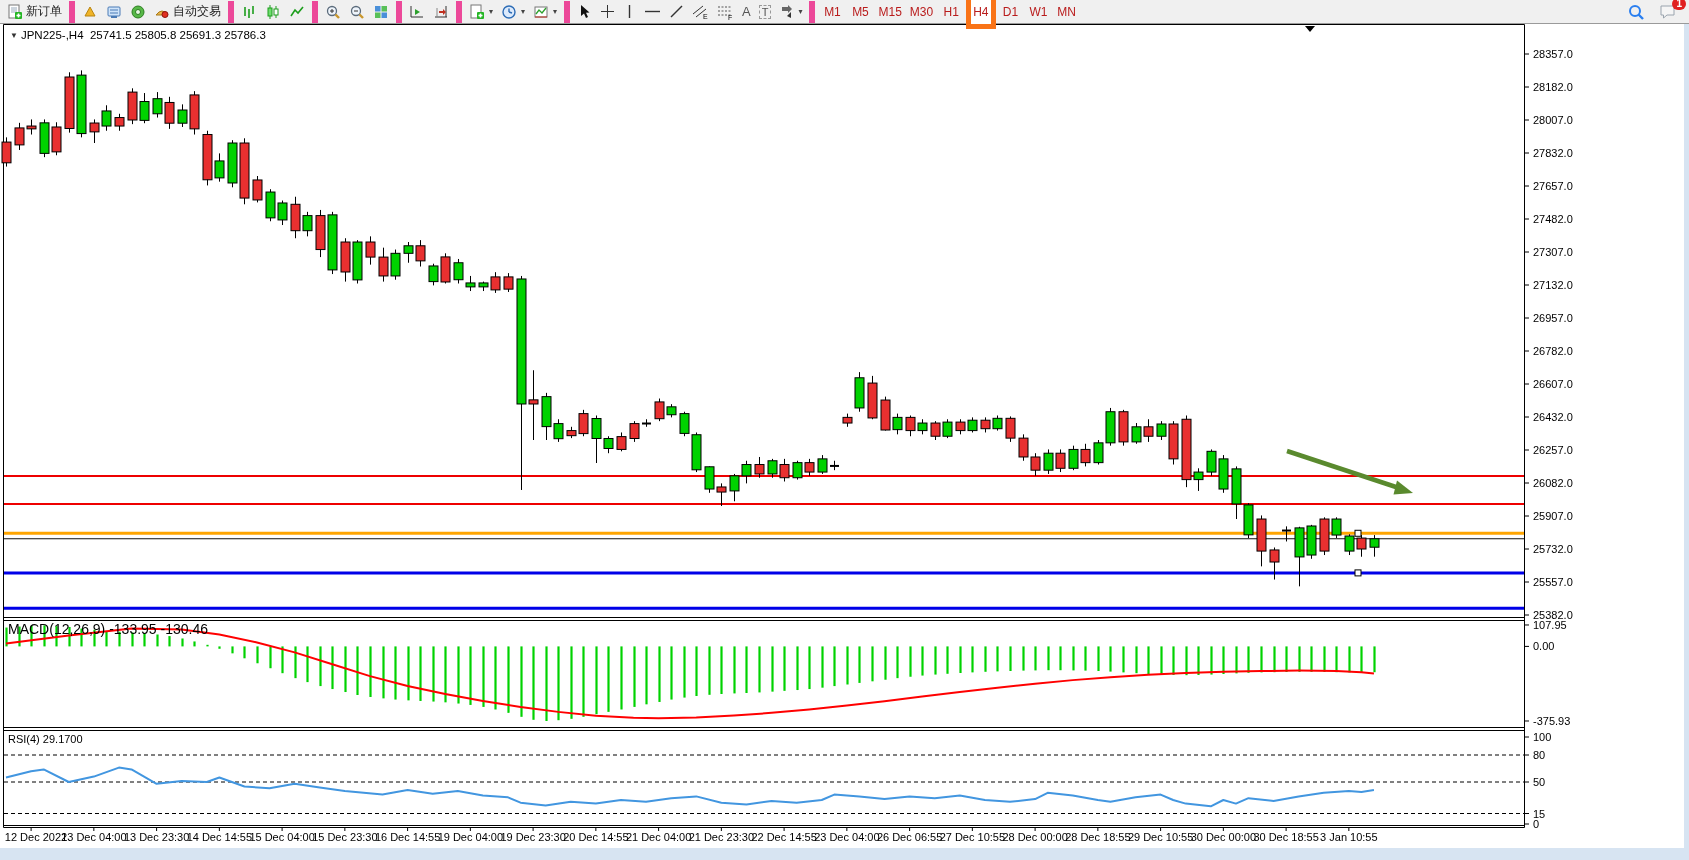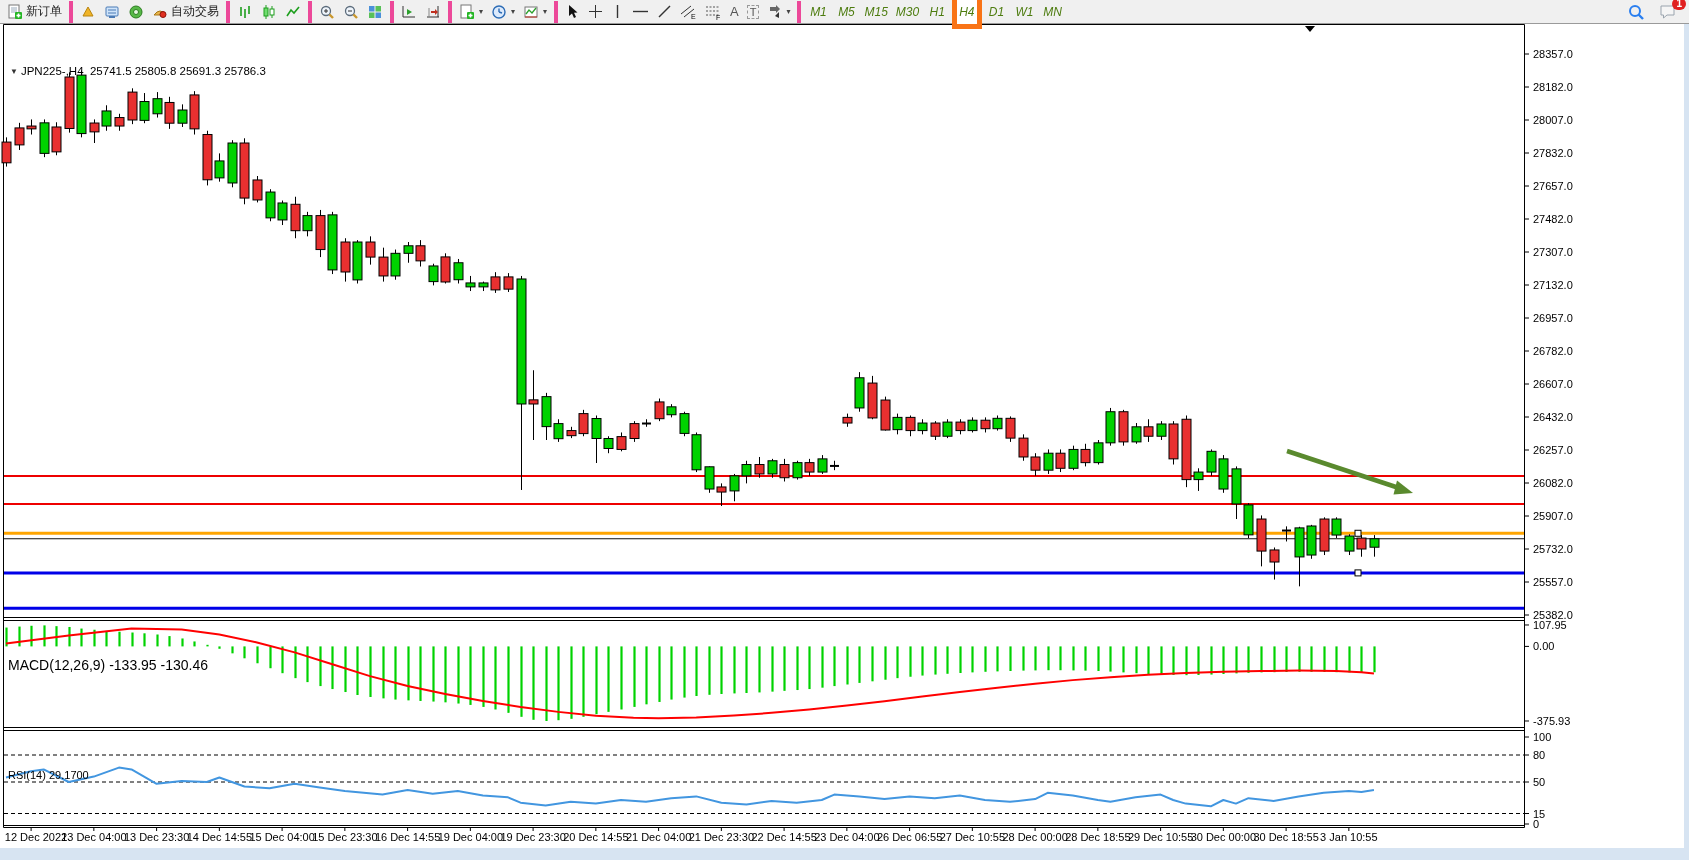--- a/index.html
+++ b/index.html
@@ -1,34 +1,34 @@
 <!DOCTYPE html>
 <html><head>
 <meta charset="utf-8">
 <style>
   html,body{margin:0;padding:0;background:#fff;width:1689px;height:860px;overflow:hidden;
     font-family:"Liberation Sans","DejaVu Sans",sans-serif;}
   .app{position:relative;width:1689px;height:860px;background:#fff;}
   
   .toolbar{position:absolute;left:0;top:0;width:1689px;height:23px;background:#f0f0f0;
     border-bottom:1px solid #9a9a9a;display:flex;align-items:center;font-size:12px;z-index:5;}
-  .tgroup{display:flex;align-items:center;height:22px;padding:0 3px;border-right:4px solid #ec4899;}
+  .tgroup{display:flex;align-items:center;height:22px;padding:0 3px;border-right:6px solid #ec4899;}
   .tgroup.nosep{border-right:none;}
   .tb{display:flex;align-items:center;gap:3px;border:none;background:transparent;height:20px;
     padding:1px 3px;margin:0 1px;cursor:pointer;font-size:12px;color:#222;font-family:inherit;}
   .tb.active{background:#fff;border:5px solid #f97316;padding:12px 2px;}
   .tb svg{display:block;}
   .caret{font-size:8px;color:#444;margin-left:1px;}
-  .tf-btn{min-width:26px;justify-content:center;color:#4d7c0f;font-style:italic;}
+  .tf-btn{min-width:26px;justify-content:center;color:#b91c1c;}
   .spacer{flex:1;}
   .right-icons{display:flex;align-items:center;padding-right:8px;gap:6px;}
   .badge-n{position:absolute;top:-4px;right:-6px;background:#e02020;color:#fff;border-radius:8px;
     font-size:10px;padding:0 4px;line-height:12px;font-weight:bold;}
   
-  .ovl{position:absolute;color:#000;font-size:11.5px;white-space:pre;z-index:3;margin-top:36px;}
+  .ovl{position:absolute;color:#000;font-size:11.5px;white-space:pre;z-index:3;}
   #chart-svg{position:absolute;left:0;top:0;z-index:1;}
   .tri{display:inline-block;font-size:8px;color:#333;margin-right:3px;vertical-align:1px;}
   .edge-right{position:absolute;right:0;top:24px;width:5px;height:836px;background:#d7e4f2;z-index:4;}
   .edge-bottom{position:absolute;left:0;top:848px;width:1689px;height:12px;background:#d7e4f2;z-index:4;}
 </style>
 </head>
 <body>
 
 <div class="app">
 
@@ -705,18 +705,18 @@
       <text x="1223.35" y="841" font-size="11" fill="#000" font-family="Liberation Sans, sans-serif" text-anchor="middle">30 Dec 00:00</text>
       <line x1="1286.1" y1="827.5" x2="1286.1" y2="831" stroke="#000" stroke-width="1"></line>
       <text x="1286.1" y="841" font-size="11" fill="#000" font-family="Liberation Sans, sans-serif" text-anchor="middle">30 Dec 18:55</text>
       <line x1="1348.85" y1="827.5" x2="1348.85" y2="831" stroke="#000" stroke-width="1"></line>
       <text x="1348.85" y="841" font-size="11" fill="#000" font-family="Liberation Sans, sans-serif" text-anchor="middle">3 Jan 10:55</text>
     </svg>
 
   <div class="ovl" style="left:10px;top:29px;"><span class="tri">▼</span><span>JPN225-,H4</span><span>  </span><span>25741.5 25805.8 25691.3 25786.3</span></div>
 
   <div class="ovl" style="left:8px;top:621px;font-size:14px;"><span>MACD(12,26,9)</span> <span>-133.95 -130.46</span></div>
-  <div class="ovl" style="left:8px;top:733px;font-size:11px;"><span>RSI(14)</span> <span>29.1700</span></div>
+  <div class="ovl" style="left:8px;top:733px;font-size:11px;"><span>RSI(4)</span> <span>29.1700</span></div>
 
   <div id="badges"></div>
   <div class="edge-right"></div>
   <div class="edge-bottom"></div>
 </div>
 
 </body></html>

